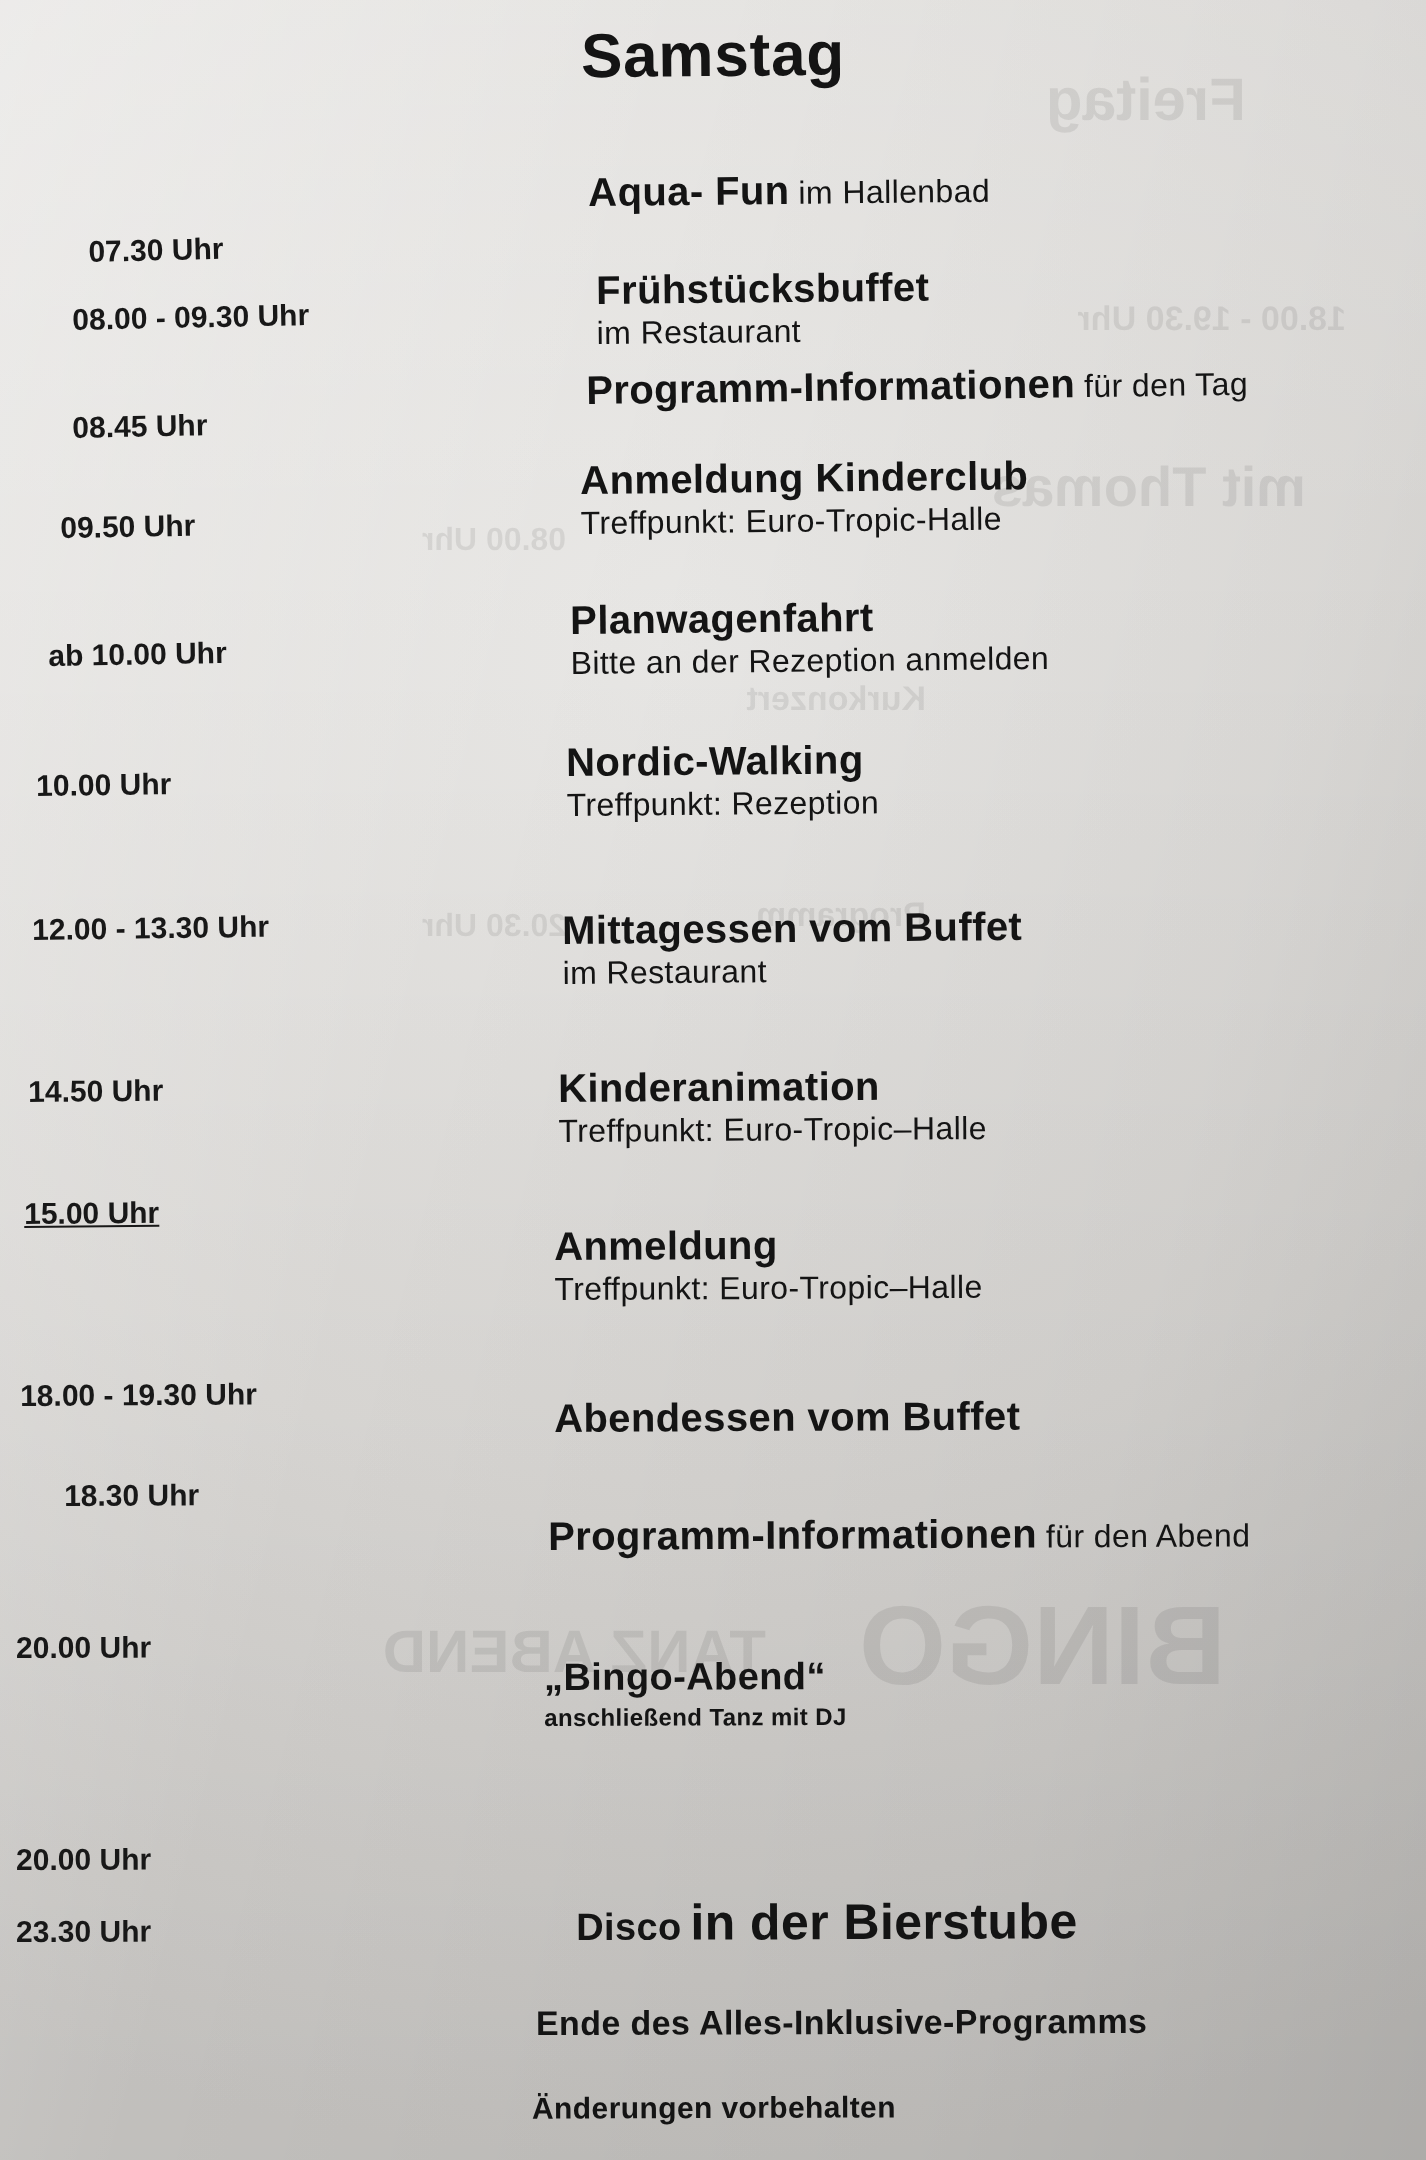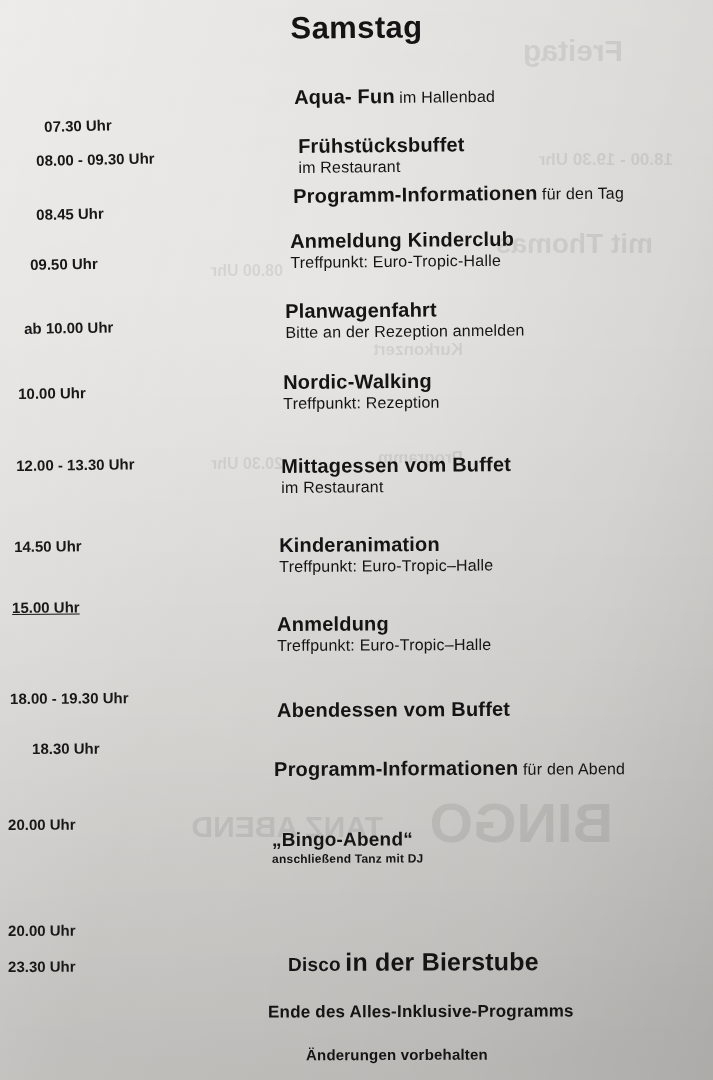--- a/index.html
+++ b/index.html
@@ -209,16 +209,16 @@
     </div>
 
     <div class="time tilt" style="left:8px; top:922px; transform: rotate(-0.2deg);">20.00 Uhr</div>
     <div class="time tilt" style="left:8px; top:958px; transform: rotate(-0.2deg);">23.30 Uhr</div>
     <div class="entry tilt" style="left:272px; top:948px; transform: rotate(-0.2deg); margin-left: 16px;">
       <span class="title xl">Disco</span>
       <span class="title lg">in der Bierstube</span>
     </div>
 
     <div class="foot" style="left:268px; top:1002px; transform: rotate(-0.2deg);">Ende des Alles-Inklusive-Programms</div>
-    <div class="foot small" style="left:266px; top:1046px; transform: rotate(-0.2deg); margin-left: 40px;">Änderungen vorbehalten</div>
+    <div class="foot small" style="left:266px; top:1046px; transform: rotate(-0.2deg);">Änderungen vorbehalten</div>
 
   </div>
 </div>
 
 </body></html>

